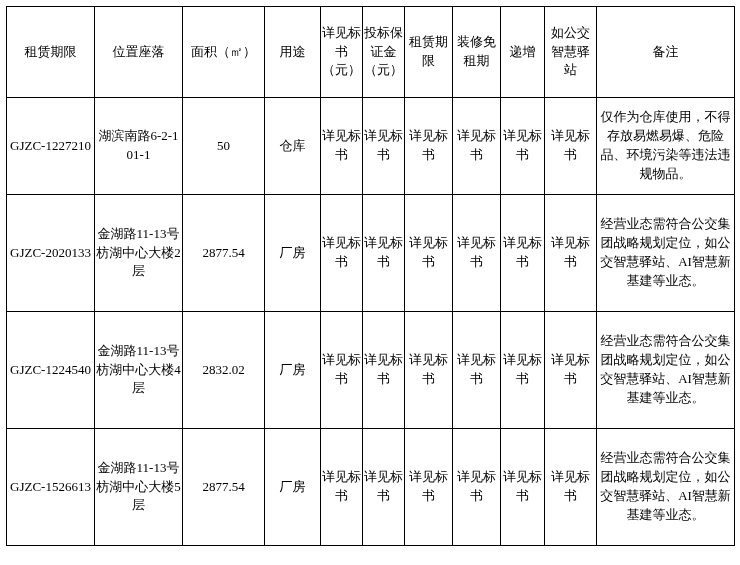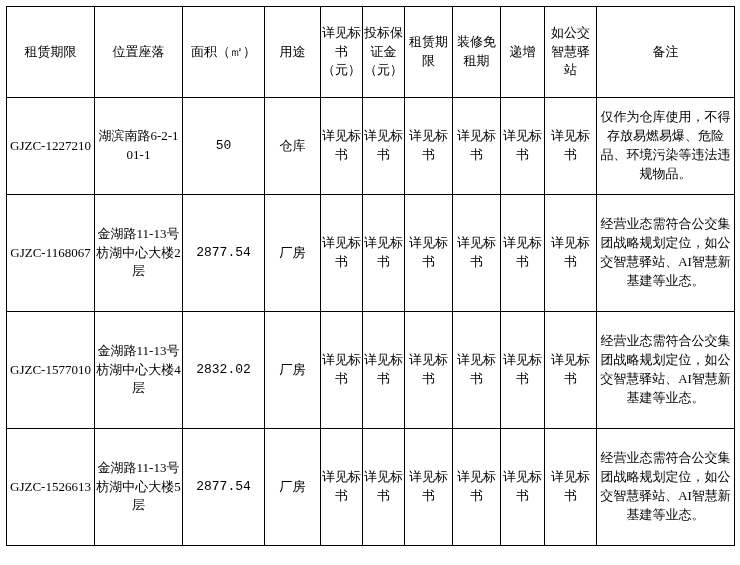--- a/index.html
+++ b/index.html
@@ -69,21 +69,21 @@
   }
   .row-r0 td { height: 92px; margin-left: 24px; }
   .row-r1 td { height: 112px; }
   .row-r2 td { height: 112px; }
   .row-r3 td { height: 112px; }
   .loc {
     font-size: 13px;
     line-height: 1.4;
   }
   .num {
-    font-family: Liberation Mono, monospace;
+    font-family: Liberation Serif, serif;
     font-size: 13px;
   }
 </style>
 </head>
 <body>
 
 <div id="sheet">
   <table class="lease-table">
     <colgroup>
       <col class="c0">
@@ -121,34 +121,34 @@
         <td>仓库</td>
         <td class="cell-sm">详见标书</td>
         <td class="cell-sm">详见标书</td>
         <td class="cell-sm">详见标书</td>
         <td class="cell-sm">详见标书</td>
         <td class="cell-sm">详见标书</td>
         <td class="cell-sm">详见标书</td>
         <td class="remark">仅作为仓库使用，不得存放易燃易爆、危险品、环境污染等违法违规物品。</td>
       </tr>
       <tr class="row-r1">
-        <td>GJZC-1168067</td>
+        <td>GJZC-2020133</td>
         <td class="loc">金湖路11-13号枋湖中心大楼2层</td>
         <td class="num">2877.54</td>
         <td>厂房</td>
         <td class="cell-sm">详见标书</td>
         <td class="cell-sm">详见标书</td>
         <td class="cell-sm">详见标书</td>
         <td class="cell-sm">详见标书</td>
         <td class="cell-sm">详见标书</td>
         <td class="cell-sm">详见标书</td>
         <td class="remark">经营业态需符合公交集团战略规划定位，如公交智慧驿站、AI智慧新基建等业态。</td>
       </tr>
       <tr class="row-r2">
-        <td>GJZC-1577010</td>
+        <td>GJZC-1224540</td>
         <td class="loc">金湖路11-13号枋湖中心大楼4层</td>
         <td class="num">2832.02</td>
         <td>厂房</td>
         <td class="cell-sm">详见标书</td>
         <td class="cell-sm">详见标书</td>
         <td class="cell-sm">详见标书</td>
         <td class="cell-sm">详见标书</td>
         <td class="cell-sm">详见标书</td>
         <td class="cell-sm">详见标书</td>
         <td class="remark">经营业态需符合公交集团战略规划定位，如公交智慧驿站、AI智慧新基建等业态。</td>

